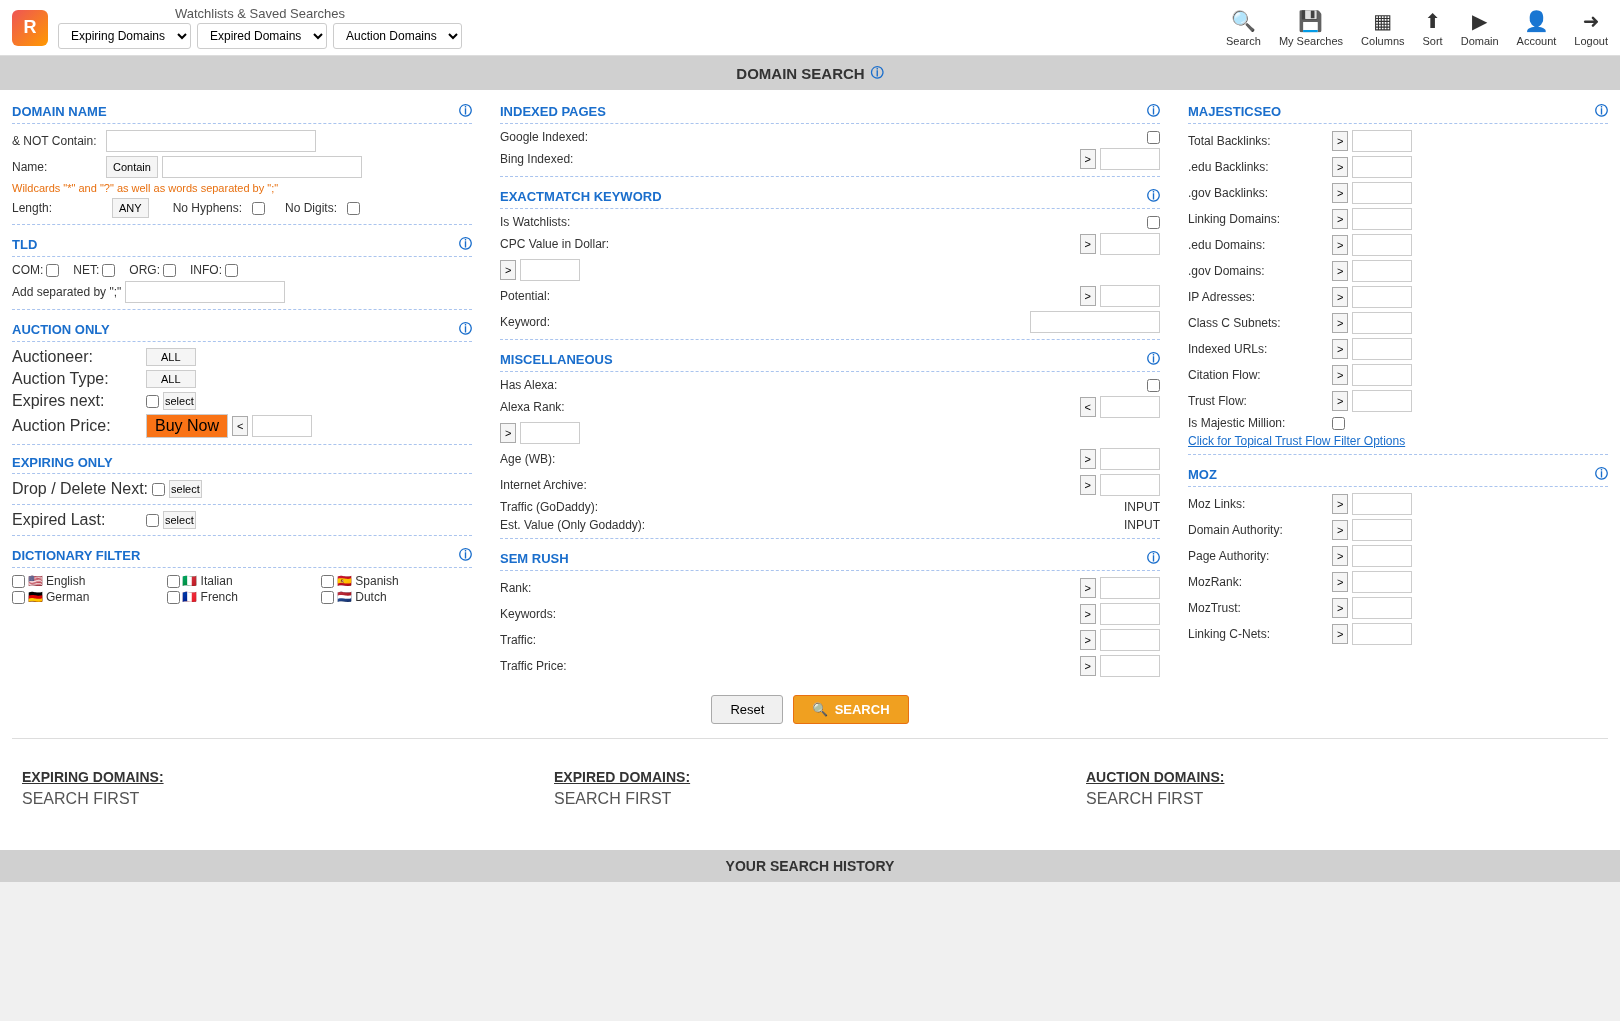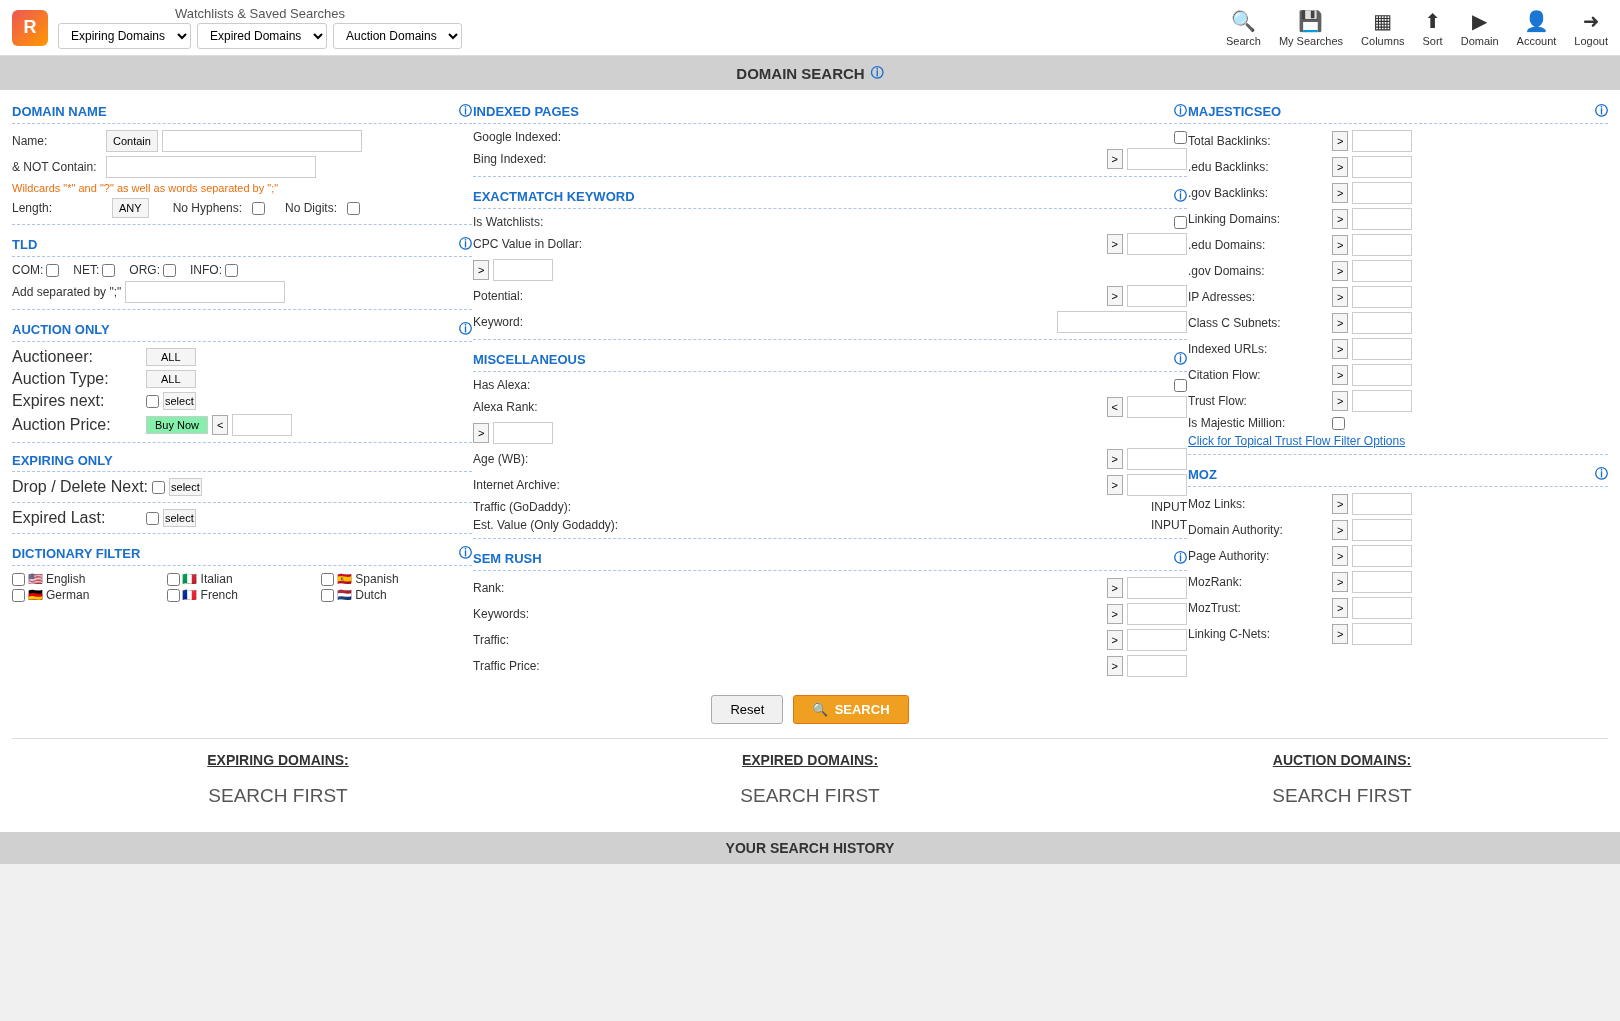--- a/index.html
+++ b/index.html
@@ -14,21 +14,21 @@
     .header-dropdown { padding: 4px 8px; border: 1px solid #ccc; border-radius: 3px; font-size: 12px; background: #fff; cursor: pointer; }
     .header-nav { display: flex; align-items: center; gap: 18px; }
     .nav-item { display: flex; flex-direction: column; align-items: center; cursor: pointer; color: #333; font-size: 11px; text-decoration: none; }
     .nav-icon { font-size: 20px; margin-bottom: 2px; }
 
     
     .page-title-bar { background: #d0d0d0; text-align: center; padding: 8px; font-weight: bold; font-size: 15px; color: #333; display: flex; align-items: center; justify-content: center; gap: 6px; }
 
     
     .main-content { background: #fff; margin: 0; padding: 12px; }
-    .search-grid { display: grid; grid-template-columns: 460px 1fr 420px; gap: 0 1px; }
+    .search-grid { display: grid; grid-template-columns: 460px 1fr 420px; gap: 0 28px; }
 
     
     .section-header { color: #1a6ecc; font-weight: bold; font-size: 13px; border-bottom: 1px dashed #aac4ee; padding-bottom: 3px; margin-bottom: 6px; display: flex; align-items: center; justify-content: space-between; margin-top: 10px; }
     .section-header:first-child { margin-top: 0; }
     .help-icon { color: #1a6ecc; font-size: 13px; cursor: pointer; }
 
     
     .form-row { display: flex; align-items: center; margin-bottom: 4px; gap: 4px; }
     .form-label { color: #333; min-width: 90px; font-size: 12px; }
     .form-label-wide { color: #333; min-width: 130px; font-size: 16px; }
@@ -42,38 +42,38 @@
     .length-row { display: flex; align-items: center; gap: 10px; margin-bottom: 4px; }
     .any-btn { padding: 1px 6px; border: 1px solid #ccc; background: #f5f5f5; font-size: 11px; cursor: pointer; height: 20px; }
 
     
     .tld-row { display: flex; align-items: center; gap: 14px; margin-bottom: 4px; }
     .tld-check { display: flex; align-items: center; gap: 3px; }
 
     
     .all-btn { padding: 2px 14px; border: 1px solid #ccc; background: #f5f5f5; font-size: 11px; cursor: pointer; }
     .select-btn { padding: 2px 1px; border: 1px solid #ccc; background: #f5f5f5; font-size: 11px; cursor: pointer; }
-    .buynow-btn { padding: 2px 8px; border: 1px solid #ccc; background: #86efac; font-size: 11px; cursor: pointer; }
+    .buynow-btn { padding: 2px 8px; border: 1px solid #ccc; background: #f97316; font-size: 16px; cursor: pointer; }
     .gt-btn { padding: 1px 4px; border: 1px solid #aaa; background: #f5f5f5; font-size: 11px; cursor: pointer; height: 20px; }
     .lt-btn { padding: 1px 4px; border: 1px solid #aaa; background: #f5f5f5; font-size: 11px; cursor: pointer; height: 20px; }
 
     
     .dict-grid { display: grid; grid-template-columns: repeat(3, 1fr); gap: 2px 4px; margin-top: 4px; }
     .dict-item { display: flex; align-items: center; gap: 3px; font-size: 12px; }
 
     
     .right-section-row { display: flex; align-items: center; margin-bottom: 4px; gap: 4px; }
     .right-label { min-width: 140px; font-size: 12px; color: #333; }
     .topical-link { color: #1a6ecc; text-decoration: underline; cursor: pointer; font-size: 12px; margin-top: 2px; }
 
     
-    .bottom-results { display: grid; grid-template-columns: repeat(3, 1fr); text-align: center; padding: 3px 0; border-top: 1px solid #ddd; margin-top: 10px; }
+    .bottom-results { display: grid; grid-template-columns: repeat(3, 1fr); text-align: left; padding: 20px 0; border-top: 1px solid #ddd; margin-top: 10px; }
     .result-section { padding: 10px; }
     .result-title { font-weight: bold; font-size: 14px; color: #333; text-decoration: underline; }
-    .result-subtitle { font-size: 19px; color: #555; margin-top: 17px; }
+    .result-subtitle { font-size: 16px; color: #555; margin-top: 5px; }
 
     
     .action-buttons { display: flex; justify-content: center; gap: 10px; margin: 14px 0; }
     .reset-btn { padding: 6px 18px; border: 1px solid #aaa; background: #f0f0f0; font-size: 13px; cursor: pointer; border-radius: 3px; }
     .search-btn { padding: 6px 18px; border: 1px solid #e87010; background: #f0a020; font-size: 13px; cursor: pointer; border-radius: 3px; color: #fff; font-weight: bold; display: flex; align-items: center; gap: 6px; }
 
     
     .search-history { background: #d0d0d0; text-align: center; padding: 8px; font-weight: bold; font-size: 14px; color: #333; margin-top: 0; }
 
     .col-left { }
@@ -143,27 +143,27 @@
 <div class="main-content">
   <div class="search-grid">
 
     <div class="col-left">
 
       <div class="section-header">
         <span>DOMAIN NAME</span>
         <span class="help-icon">ⓘ</span>
       </div>
       <div class="form-row">
+        <span class="form-label">&amp; NOT Contain:</span>
+        <input class="form-input" style="width: 210px;" type="text">
+      </div>
+      <div class="form-row">
         <span class="form-label">Name:</span>
         <button class="contain-btn">Contain</button>
         <input class="form-input form-input-lg" type="text" style="">
-      </div>
-      <div class="form-row">
-        <span class="form-label">&amp; NOT Contain:</span>
-        <input class="form-input" style="width: 210px;" type="text">
       </div>
       <div class="text-orange">Wildcards "*" and "?" as well as words separated by ";"</div>
       <div class="length-row">
         <span class="form-label">Length:</span>
         <button class="any-btn">ANY</button>
         <span style="margin-left:14px">No Hyphens:</span>
         <input type="checkbox" style="">
         <span style="margin-left:10px">No Digits:</span>
         <input type="checkbox" style="">
       </div>

